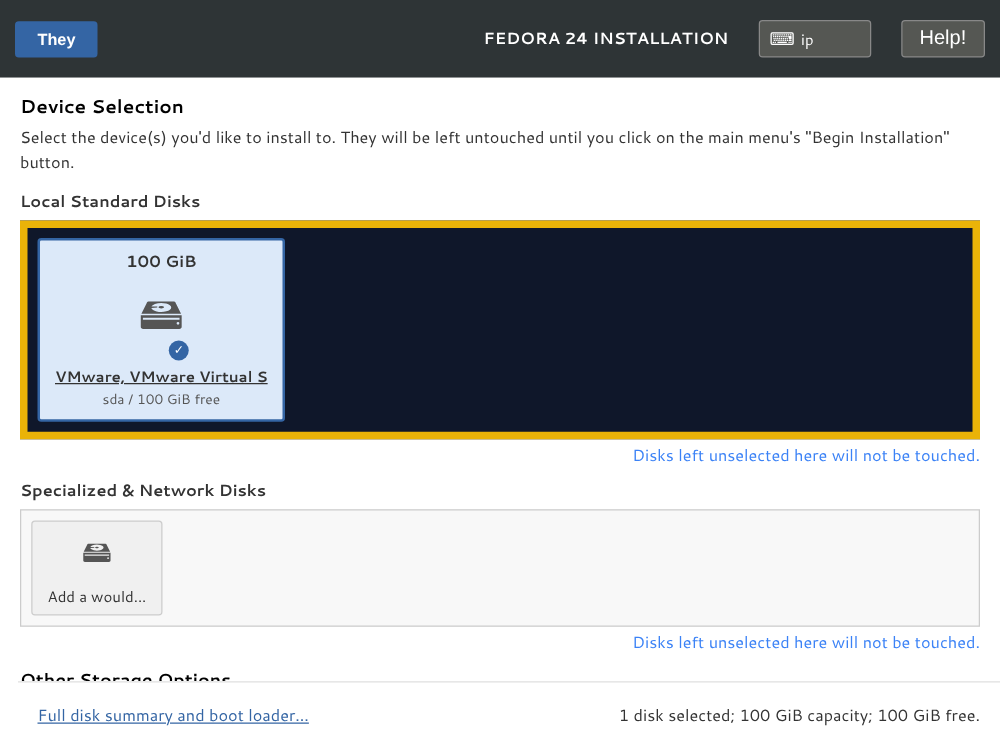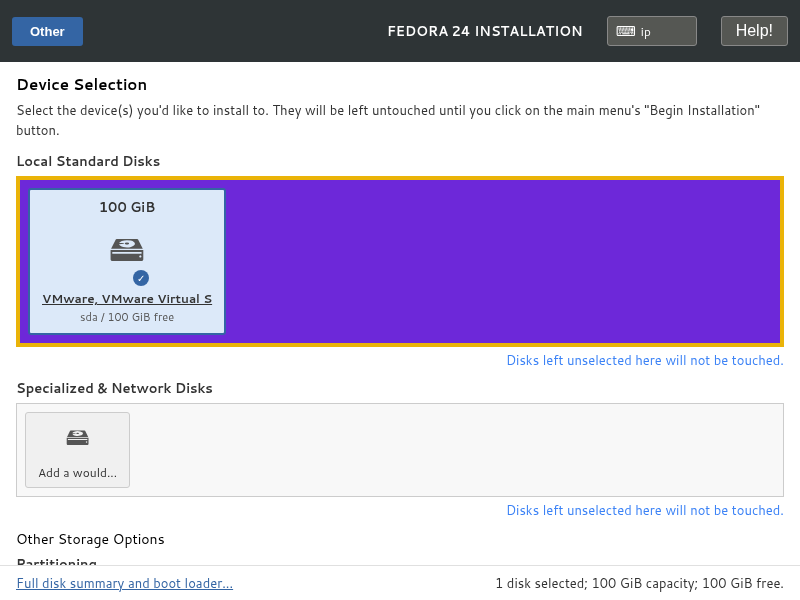--- a/index.html
+++ b/index.html
@@ -105,22 +105,22 @@
 
     .subsection-label {
       font-size: 13px;
       font-weight: bold;
       color: #333;
       margin-bottom: 6px;
     }
 
     
     .disk-grid {
-      border: 4px solid #eab308;
-      background: #6d28d9;
+      border: 6px solid #eab308;
+      background: #0f172a;
       padding: 8px;
       display: flex;
       flex-wrap: wrap;
       gap: 8px;
       min-height: 120px;
       margin-bottom: 4px;
     }
 
     .disk-item {
       border: 2px solid #4a90d9;
@@ -221,21 +221,21 @@
 
     .add-disk-icon {
       font-size: 24px;
       margin-bottom: 4px;
       color: #555;
     }
 
     
     .other-storage-title {
       font-size: 14px;
-      font-weight: normal;
+      font-weight: bold;
       color: #000;
       margin: 10px 0 6px 0;
     }
 
     .partitioning-label {
       font-size: 13px;
       font-weight: bold;
       margin-bottom: 6px;
       color: #333;
     }
@@ -270,23 +270,23 @@
     }
 
     .checkbox-option input[type="checkbox"] {
       margin: 0;
     }
 
     
     .footer {
       position: absolute;
       bottom: 0;
-      left: 0;
+      left: 14px;
       right: 0;
-      padding: 8px 16px;
+      padding: 18px 16px;
       background: #fff;
       display: flex;
       justify-content: space-between;
       align-items: center;
       border-top: 1px solid #e0e0e0;
     }
 
     .footer-link {
       color: #3465a4;
       text-decoration: underline;
@@ -301,21 +301,21 @@
 
     
     .content::-webkit-scrollbar { width: 8px; }
     .content::-webkit-scrollbar-thumb { background: #bbb; border-radius: 4px; }
   </style>
 </head>
 <body>
 
 <div class="header">
   <div class="header-left">
-    <button class="done-button">Other</button>
+    <button class="done-button">They</button>
   </div>
   <div class="header-right">
     <span class="header-app-title">FEDORA 24 INSTALLATION</span>
     <div class="keyboard-input">
       <span class="keyboard-icon">⌨</span>
       <span>ip</span>
     </div>
     <button class="help-button">Help!</button>
   </div>
 </div>

